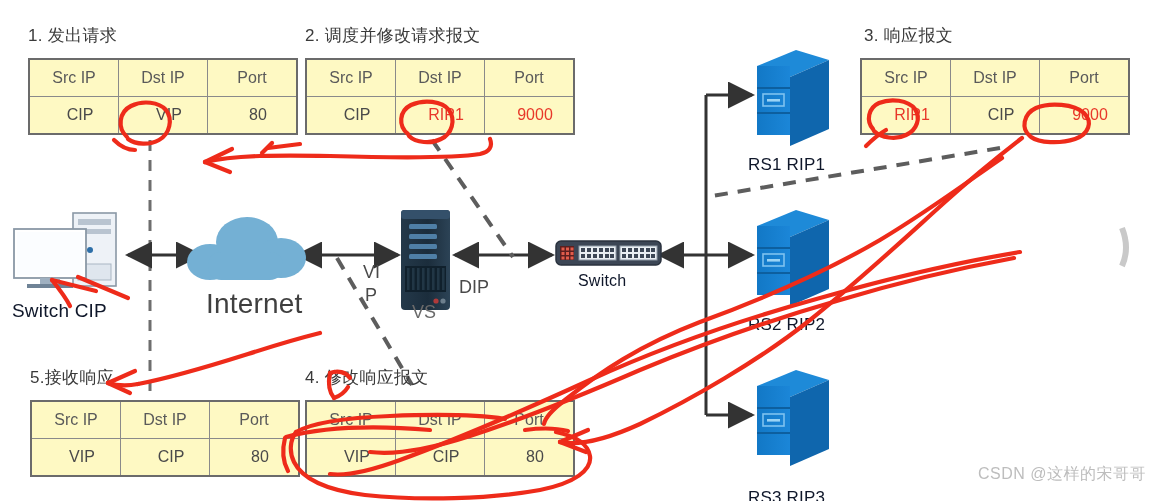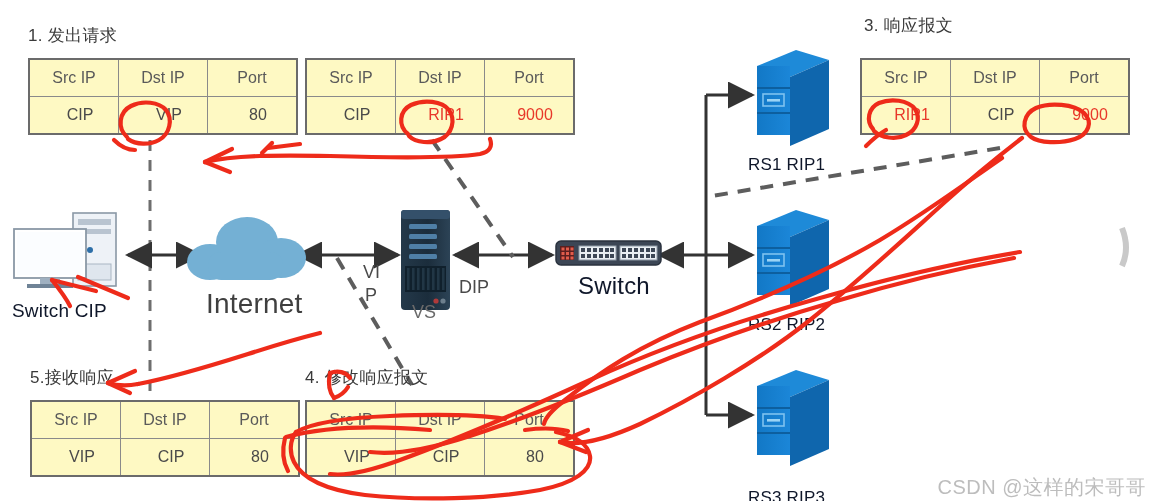--- a/index.html
+++ b/index.html
@@ -38,22 +38,22 @@
   .node-label{
     position:absolute;font-size:17px;color:#0f172a;white-space:nowrap;
     letter-spacing:.2px;
   }
   .small-label{
     position:absolute;font-size:18px;color:#4a4a4a;white-space:nowrap;
   }
 
   
   .watermark{
-    position:absolute;right:10px;bottom:0;
-    font-size:20px;color:#bdbdbd;white-space:nowrap;
+    position:absolute;right:10px;bottom:16px;
+    font-size:16px;color:#bdbdbd;white-space:nowrap;
     letter-spacing:.5px;
   }
 
   svg.layer{position:absolute;left:0;top:0;width:1156px;height:501px;overflow:visible;}
   svg.layer.base{z-index:1;}
   svg.layer.ink{z-index:6;pointer-events:none;}
   .pkt-table,.pkt-title,.node-label,.small-label{z-index:4;}
   .watermark{z-index:7;}
 </style>
 </head>
@@ -241,36 +241,37 @@
       <td class="c-port">Port</td>
     </tr>
     <tr>
       <td class="val">CIP</td>
       <td class="val">VIP</td>
       <td class="val">80</td>
     </tr>
   </tbody>
     </table>
 
+  <div class="pkt-title" style="left:305px;top:24px;">2. 调度并修改请求报文</div>
   <table class="pkt-table" style="left:305px;top:58px;">
     <tbody>
         <tr>
       <td class="c-src">Src IP</td>
       <td class="c-dst">Dst IP</td>
       <td class="c-port">Port</td>
     </tr>
     <tr>
       <td class="val">CIP</td>
       <td class="val red">RIP1</td>
       <td class="val red">9000</td>
     </tr>
   </tbody>
     </table>
 
-  <div class="pkt-title" style="left:864px;top:14px;">3. 响应报文</div>
+  <div class="pkt-title" style="left:864px;top:24px;">3. 响应报文</div>
   <table class="pkt-table" style="left:860px;top:58px;">
     <tbody>
         <tr>
       <td class="c-src">Src IP</td>
       <td class="c-dst">Dst IP</td>
       <td class="c-port">Port</td>
     </tr>
     <tr>
       <td class="val red">RIP1</td>
       <td class="val">CIP</td>
@@ -310,21 +311,21 @@
     </tr>
   </tbody>
     </table>
 
   <div class="node-label" style="left:12px;top:300px;font-size:19px;">Switch CIP</div>
   <div class="node-label" style="left:206px;top:288px;font-size:28px;color:#3f3f3f;">Internet</div>
   <div class="small-label" style="left:363px;top:262px;">VI</div>
   <div class="small-label" style="left:365px;top:285px;">P</div>
   <div class="small-label" style="left:459px;top:277px;">DIP</div>
   <div class="small-label" style="left:412px;top:302px;color:#6a6a6a;">VS</div>
-  <div class="node-label" style="left:578px;top:272px;font-size:24px;">Switch</div>
+  <div class="node-label" style="left:578px;top:272px;font-size:16px;">Switch</div>
   <div class="node-label" style="left:748px;top:155px;">RS1 RIP1</div>
   <div class="node-label" style="left:748px;top:315px;">RS2 RIP2</div>
   <div class="node-label" style="left:748px;top:488px;">RS3 RIP3</div>
 
   <svg class="layer ink" viewBox="0 0 1156 501">
     <g fill="none" stroke="#ee2b1a" stroke-width="4.2" stroke-linecap="round" stroke-linejoin="round">
 
       <path d="M127,137 C117,128 119,112 131,106 C143,100 159,102 166,110 C173,119 170,134 159,140 C150,145 136,145 128,139"></path>
       <path d="M114,140 C120,146 128,150 135,150"></path>
 

